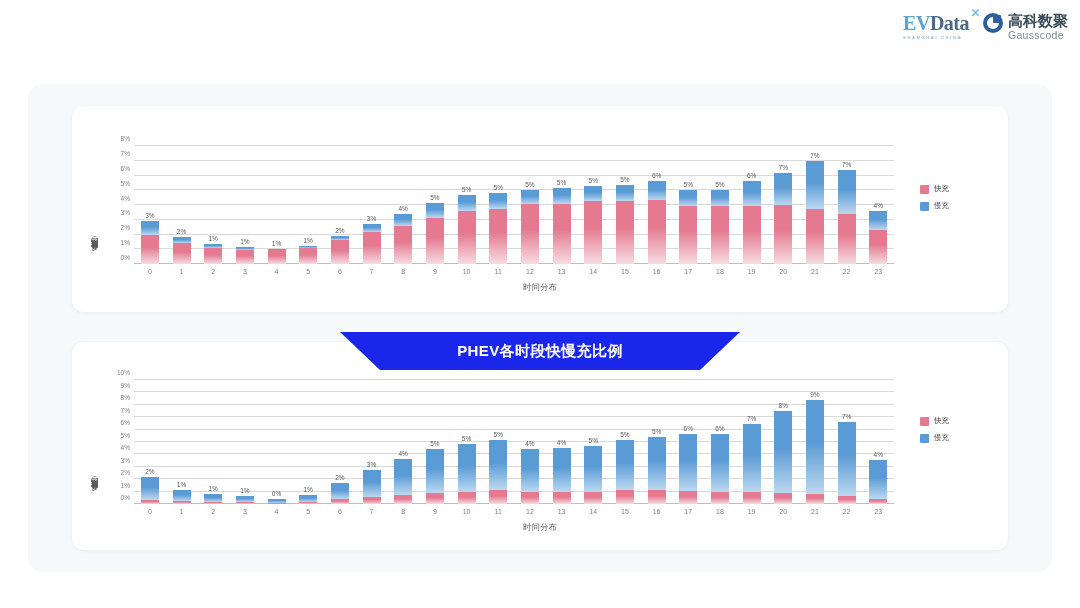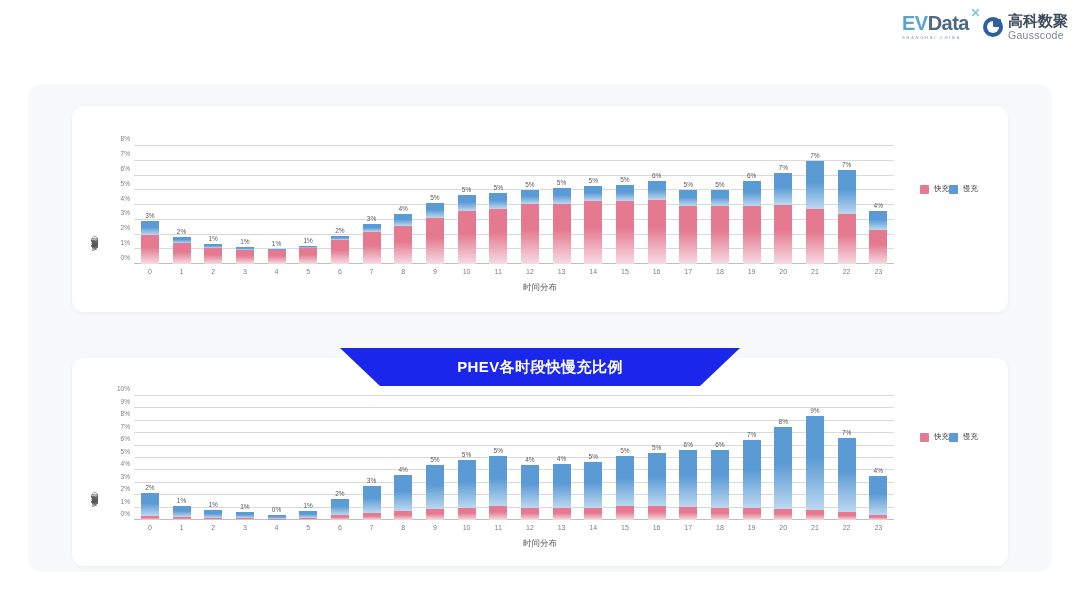--- a/index.html
+++ b/index.html
@@ -14,33 +14,33 @@
 
   
   .header-logos {
     position: absolute; top: 13px; right: 12px;
     display: flex; align-items: center; gap: 14px;
   }
   .logo-evdata { display: flex; flex-direction: column; align-items: flex-start; }
   .logo-evdata-main {
     font-size: 20px; font-weight: bold; letter-spacing: -0.5px;
     color: #4a8fc0; line-height: 1; position: relative;
-    font-family: Liberation Sans, sans-serif;
+    font-family: Liberation Serif, serif;
   }
   .logo-evdata-main .ev { color: #5aa4cf; }
   .logo-evdata-main .data { color: #4c6a86; }
   .logo-x {
     position: absolute; top: -6px; right: -11px;
     font-size: 12px; color: #7fc3e8; font-weight: bold;
   }
   .logo-evdata-sub {
     font-size: 4.2px; letter-spacing: 1.6px; color: #9fb9cb;
     margin-top: 2px; font-weight: bold;
   }
-  .logo-gauss { display: flex; align-items: center; gap: 5px; }
+  .logo-gauss { display: flex; gap: 5px; }
   .gauss-mark {
     width: 20px; height: 20px; border-radius: 50%;
     background: #2f5f9e; position: relative; flex: none;
   }
   .gauss-mark::before {
     content: ""; position: absolute; left: 4px; top: 4px;
     width: 12px; height: 12px; border-radius: 50%;
     background: #fff;
   }
   .gauss-mark::after {
@@ -58,21 +58,21 @@
   
   .outer-card {
     position: absolute; left: 28px; top: 84px;
     width: 1024px; height: 488px;
     background: #f7f8f9; border-radius: 14px;
   }
 
   
   .chart-block { position: absolute; left: 44px; width: 936px; }
   .chart-block.bev  { top: 22px;  height: 206px; }
-  .chart-block.phev { top: 274px; height: 208px; }
+  .chart-block.phev { top: 258px; height: 208px; }
 
   .chart-card {
     position: absolute; left: 0; right: 0; top: 0; bottom: 0;
     background: #ffffff; border-radius: 12px;
     box-shadow: 0 1px 4px rgba(0,0,0,0.05);
   }
 
   
   .banner {
     position: absolute; left: 50%; transform: translateX(-50%);
@@ -141,21 +141,21 @@
 
   .xaxis-title {
     position: absolute; left: 0; right: 0; text-align: center;
     font-size: 8.5px; color: #595959;
   }
   .bev .xaxis-title  { top: 176px; }
   .phev .xaxis-title { top: 180px; }
 
   
   .legend {
-    position: absolute; display: flex; flex-direction: row; gap: 0;
+    position: absolute; display: flex; flex-direction: column; gap: 7px;
   }
   .bev .legend  { left: 848px; top: 78px; }
   .phev .legend { left: 848px; top: 74px; }
   .legend-row { display: flex; align-items: center; gap: 5px; }
   .legend-swatch { width: 9px; height: 9px; border-radius: 1px; flex: none; }
   .legend-swatch.fast { background: #e4798f; }
   .legend-swatch.slow { background: #5b9bd5; }
   .legend-text { font-size: 7.5px; color: #404040; white-space: nowrap; }
 </style>
 </head>

